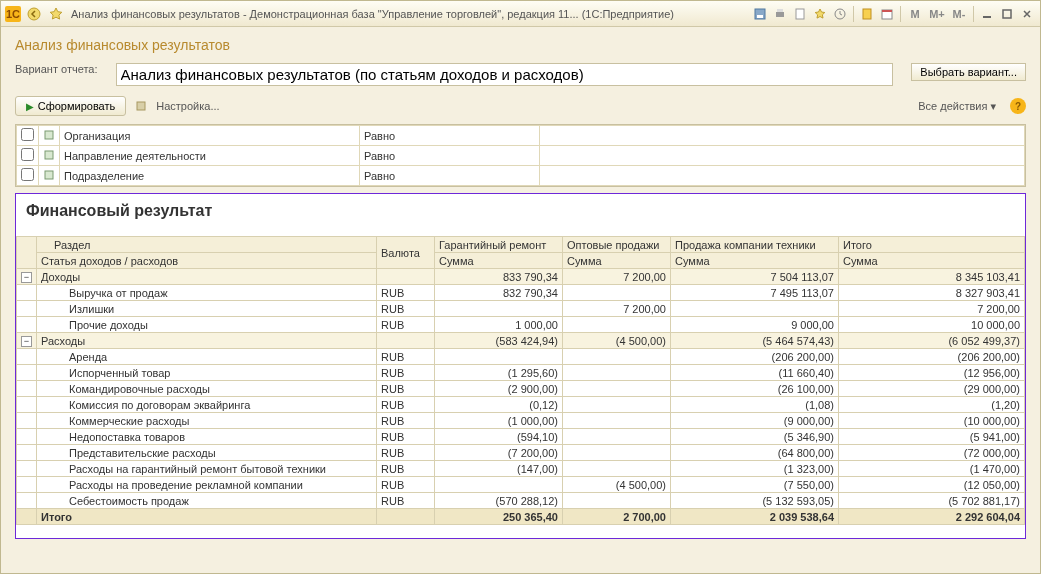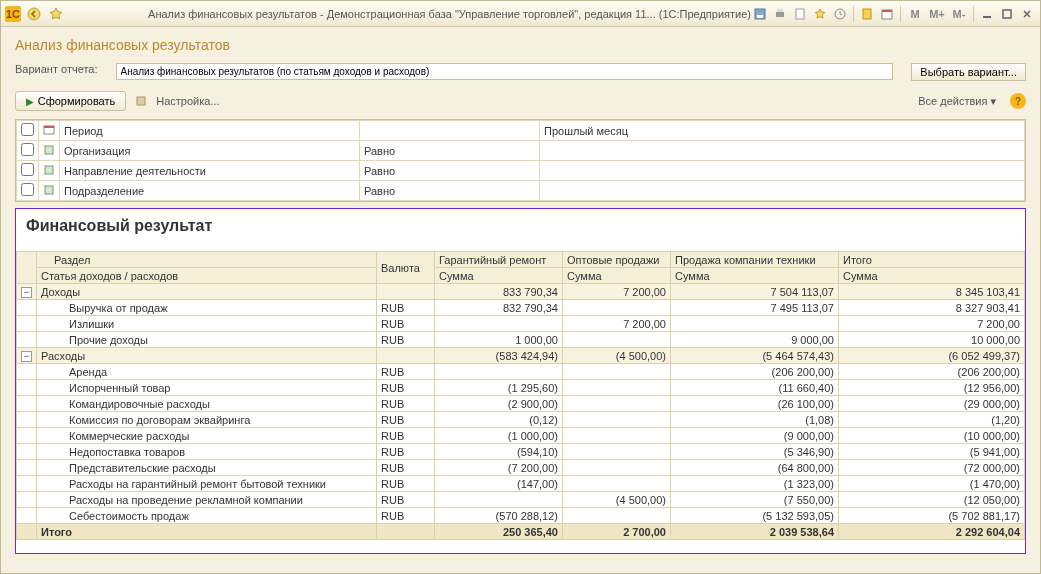--- a/index.html
+++ b/index.html
@@ -1,26 +1,26 @@
 <!DOCTYPE html>
 <html><head>
 <meta charset="utf-8">
 <style>
 * { box-sizing: border-box; margin: 0; padding: 0; }
 body { font-family: Arial, sans-serif; font-size: 11px; background: #f5f0e0; color: #333; width: 1041px; height: 574px; overflow: hidden; border: 1px solid #c0b890; }
 .titlebar { display: flex; align-items: center; height: 26px; background: linear-gradient(#fefdf5,#f0e9d0); border-bottom: 1px solid #d0c8a8; padding: 0 4px; }
 .titlebar .tb-left { display: flex; align-items: center; gap: 4px; }
-.titlebar .tb-title { flex: 1; padding-left: 6px; font-size: 11px; color: #555; overflow: hidden; white-space: nowrap; text-align: right; }
+.titlebar .tb-title { flex: 1; padding-left: 6px; font-size: 11px; color: #555; overflow: hidden; white-space: nowrap; }
 .titlebar .tb-right { display: flex; align-items: center; gap: 2px; }
 .tb-icon { width: 18px; height: 18px; display: flex; align-items: center; justify-content: center; border-radius: 2px; cursor: pointer; }
 .tb-sep { width: 1px; height: 16px; background: #d0c8a8; margin: 0 2px; }
 .page-title { font-size: 14px; color: #b88a2e; padding: 10px 14px 8px; }
 .variant-row { display: flex; align-items: flex-start; padding: 2px 14px 6px; gap: 18px; }
 .variant-row label { color: #555; }
-.variant-row input { flex: 1; border: 1px solid #c8c0a0; padding: 2px 4px; font-size: 10px; background: #fff; }
+.variant-row input { flex: 1; border: 1px solid #c8c0a0; padding: 2px 4px; font-size: 15px; background: #fff; }
 .variant-row button { border: 1px solid #c8c0a0; background: linear-gradient(#fff,#f0ead0); padding: 2px 8px; font-size: 11px; cursor: pointer; }
 .toolbar { display: flex; align-items: center; padding: 4px 14px; gap: 8px; }
 .btn-form { display: flex; align-items: center; gap: 4px; border: 1px solid #c8c0a0; background: linear-gradient(#fff,#f0ead0); padding: 3px 10px; font-size: 11px; cursor: pointer; border-radius: 3px; }
 .btn-form .tri { color: #2a8a2a; font-size: 10px; }
 .link-setup { display: flex; align-items: center; gap: 8px; color: #555; cursor: pointer; }
 .toolbar-spacer { flex: 1; }
 .all-actions { color: #555; cursor: pointer; }
 .help-icon { width: 16px; height: 16px; border-radius: 50%; background: #f7b519; color: #8a5a00; display: inline-flex; align-items: center; justify-content: center; font-weight: bold; margin-left: 6px; cursor: pointer; font-size: 10px; }
 .filters { margin: 4px 14px 6px; border: 1px solid #c8c0a0; background: #fff; }
 .filters table { width: 100%; border-collapse: collapse; }
@@ -149,30 +149,20 @@
   <span class="all-actions">Все действия ▾</span>
   <span class="help-icon">?</span>
 </div>
 
 <div class="filters">
   <table>
     <tbody id="filters-body">
         <tr>
           <td class="chk"><input type="checkbox" style=""></td>
           <td class="icn"><svg width="12" height="12">
-              <rect x="1" y="2" width="10" height="8" fill="#fff" stroke="#888"></rect>
-              <rect x="1" y="2" width="10" height="2" fill="#c55"></rect>
-            </svg></td>
-          <td class="fname">Период</td>
-          <td class="fcomp"></td>
-          <td>Прошлый месяц</td>
-        </tr>
-        <tr>
-          <td class="chk"><input type="checkbox" style=""></td>
-          <td class="icn"><svg width="12" height="12">
               <rect x="2" y="2" width="8" height="8" fill="#d8e8d0" stroke="#7a9a70"></rect>
             </svg></td>
           <td class="fname">Организация</td>
           <td class="fcomp">Равно</td>
           <td></td>
         </tr>
         <tr>
           <td class="chk"><input type="checkbox" style=""></td>
           <td class="icn"><svg width="12" height="12">
               <rect x="2" y="2" width="8" height="8" fill="#d8e8d0" stroke="#7a9a70"></rect>

